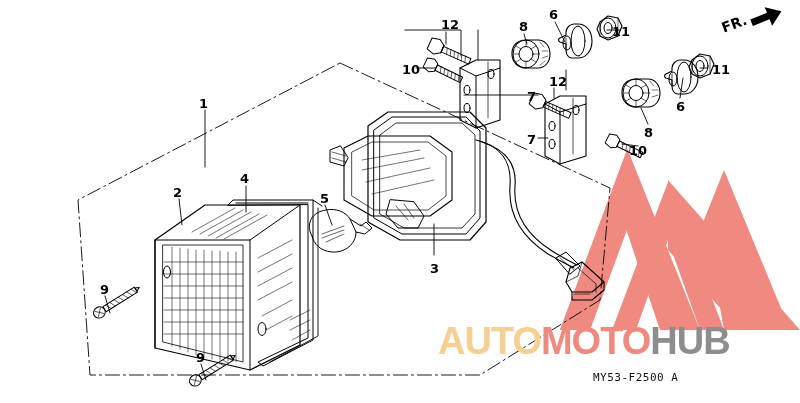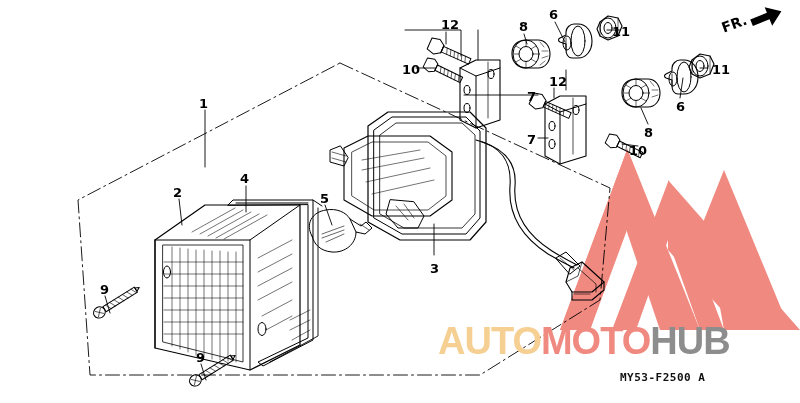--- a/index.html
+++ b/index.html
@@ -2,21 +2,21 @@
 <html><head>
 <meta charset="utf-8">
 <style>
   html,body{margin:0;padding:0;background:#ffffff;}
   body{width:800px;height:403px;overflow:hidden;
        font-family:"DejaVu Sans Mono","Liberation Mono",monospace;}
   #stage{position:relative;width:800px;height:403px;background:#fff;}
   #stage svg.layer{position:absolute;left:0;top:0;width:800px;height:403px;}
   .callout{position:absolute;font-family:"DejaVu Sans","Liberation Sans",sans-serif;
            font-weight:700;font-size:13px;color:#000;line-height:1;white-space:nowrap;}
-  #partno{position:absolute;left:620px;top:371px;font-size:11px;font-weight:700;
+  #partno{position:absolute;left:593px;top:371px;font-size:11px;font-weight:400;
           letter-spacing:.5px;color:#111;
           font-family:"DejaVu Sans Mono","Liberation Mono",monospace;text-align:center;}
   #frlabel{position:absolute;left:722px;top:20px;font-size:14px;font-weight:700;
            font-family:"DejaVu Sans","Liberation Sans",sans-serif;
            transform:rotate(-20deg);transform-origin:left center;color:#000;}
   #wm-text{position:absolute;left:430px;top:318px;width:370px;height:46px;
            font-family:Liberation Sans, sans-serif;
            font-weight:800;font-size:38px;letter-spacing:-1px;line-height:46px;
            white-space:nowrap;margin-left:8px;}
   #wm-text .a{color:#f6cf92;}

